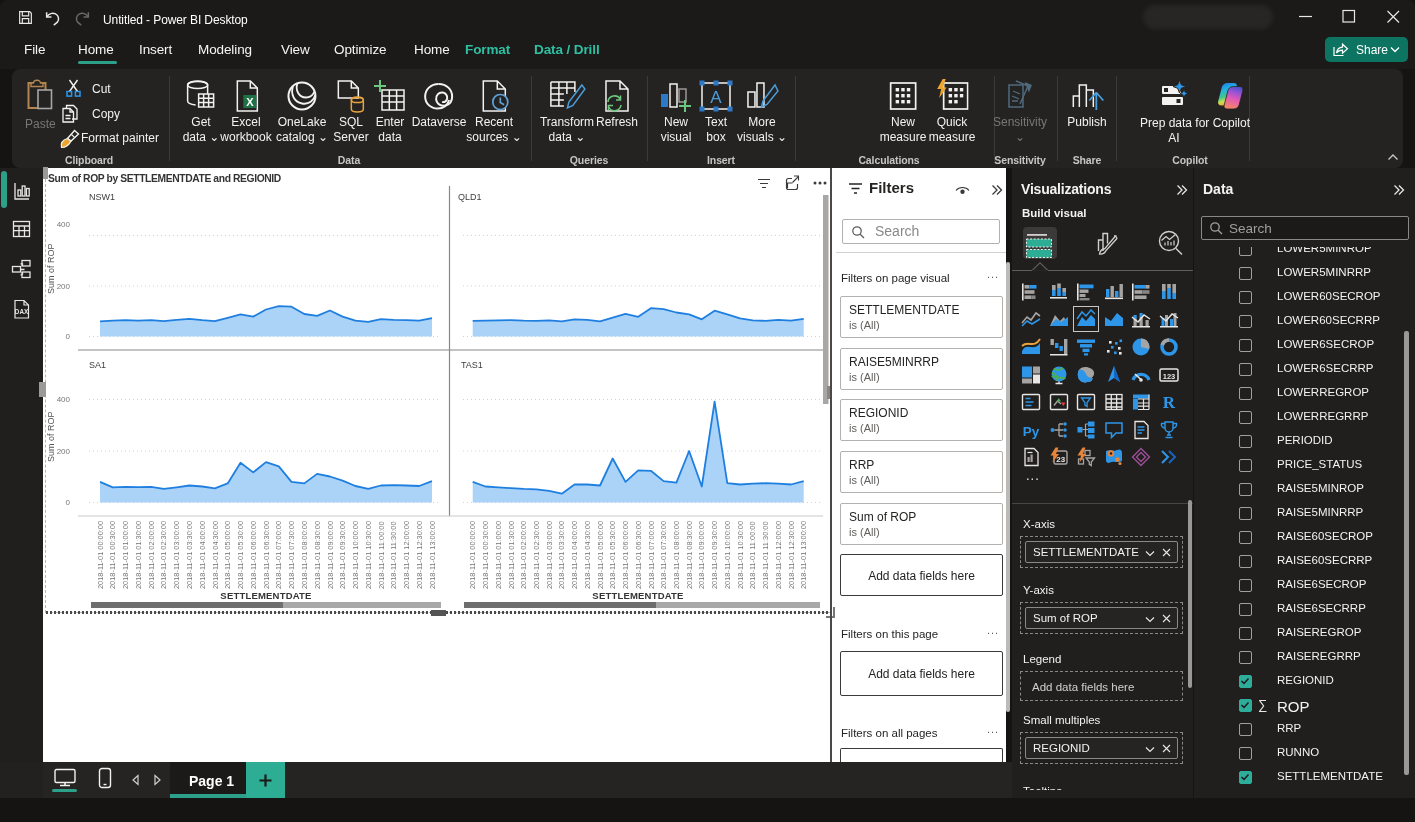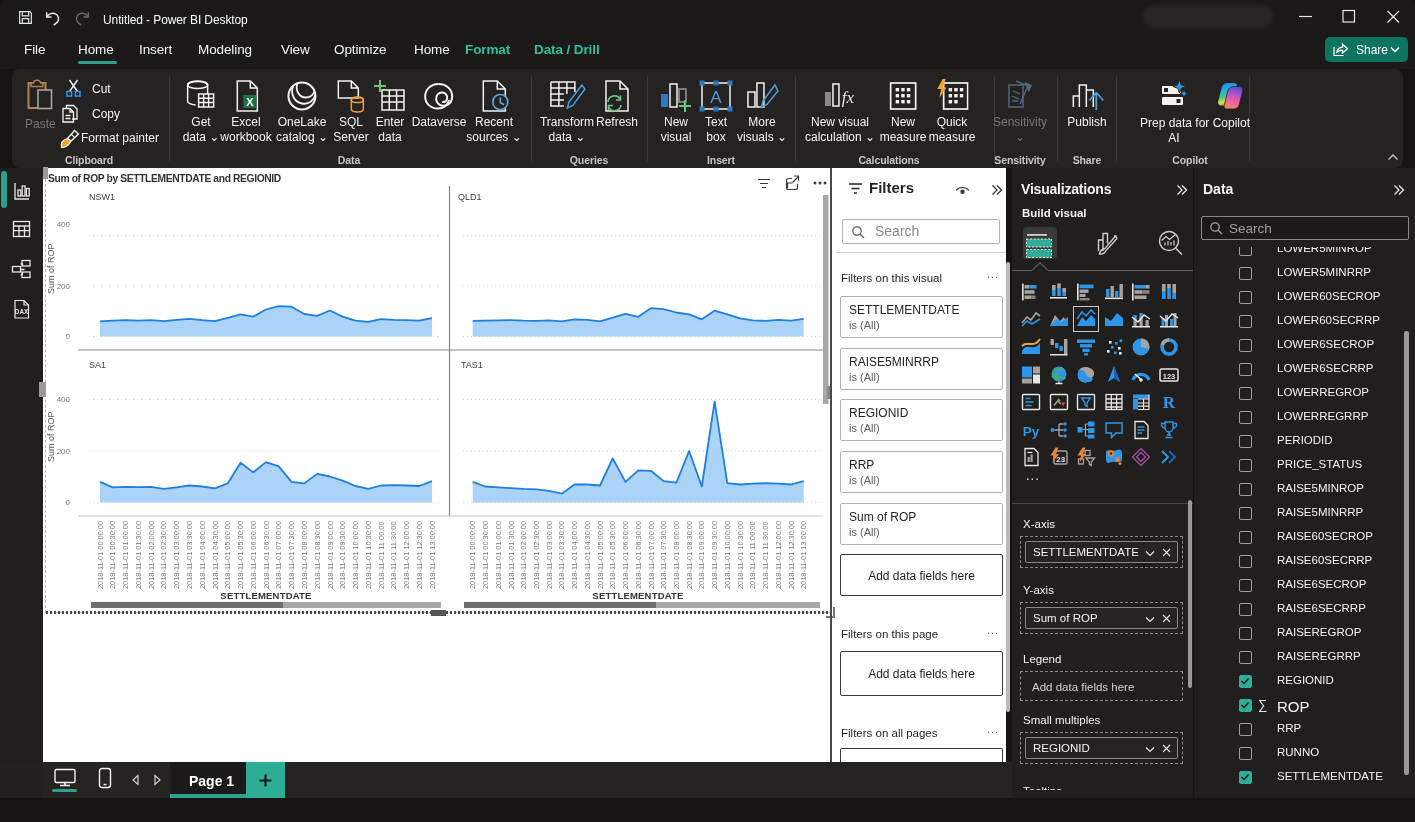--- a/index.html
+++ b/index.html
@@ -267,30 +267,20 @@
       </div>
 <div class="rbtn ribtn" style="left:750px;top:8px;transform:translateX(-50%)">
         <div class="ibox">
           <svg width="36" height="36" viewBox="0 0 36 36" fill="none">
 <rect x="4" y="14" width="7" height="15" stroke="#f3f2f1" stroke-width="1.5"></rect>
 <rect x="13" y="5" width="7" height="24" stroke="#f3f2f1" stroke-width="1.5"></rect>
 <path d="M33 7 L21 23 l-1.5 6 l5.5-2.5 L36 13 Z" transform="translate(-2 0)" stroke="#4a9edb" stroke-width="1.5"></path>
 </svg>
         </div>
         <div class="rtext ">More<div>visuals ⌄</div></div>
-      </div>
-<div class="rbtn ribtn" style="left:828px;top:8px;transform:translateX(-50%)">
-        <div class="ibox">
-          <svg width="38" height="36" viewBox="0 0 38 36" fill="none">
-<rect x="4" y="14" width="6" height="14" fill="#8a8886"></rect>
-<rect x="12" y="6" width="6" height="22" stroke="#f3f2f1" stroke-width="1.5"></rect>
-<text x="27" y="25" font-family="Liberation Serif" font-size="17" font-style="italic" fill="#e8e6e4" text-anchor="middle">fx</text>
-</svg>
-        </div>
-        <div class="rtext ">New visual<div>calculation ⌄</div></div>
       </div>
 <div class="rbtn ribtn" style="left:891px;top:8px;transform:translateX(-50%)">
         <div class="ibox">
           <svg width="30" height="36" viewBox="0 0 30 36" fill="none">
 <rect x="3" y="5" width="25" height="26" stroke="#f3f2f1" stroke-width="1.7"></rect>
 <g fill="#f3f2f1">
               <rect x="8" y="10" width="3.4" height="3.4"></rect>
               <rect x="13.6" y="10" width="3.4" height="3.4"></rect>
               <rect x="19.2" y="10" width="3.4" height="3.4"></rect>
 <rect x="8" y="16" width="3.4" height="3.4"></rect>
@@ -532,21 +522,21 @@
 <svg class="abs" style="left:155px;top:16px" width="12" height="12" viewBox="0 0 12 12" fill="none" stroke="#3b3a39" stroke-width="1.3">
         <path d="M1.5 1.5 L6 6 L1.5 10.5 M6 1.5 L10.5 6 L6 10.5"></path>
       </svg>
 <div class="abs" style="left:6px;top:51px;width:158px;height:25px;border:1px solid #b3b0ad;border-radius:2px"></div>
 <svg class="abs" style="left:15px;top:57px" width="14" height="14" viewBox="0 0 14 14" fill="none" stroke="#605e5c" stroke-width="1.3">
         <circle cx="6" cy="6" r="4.2"></circle>
         <path d="M9.2 9.2 L13 13"></path>
       </svg>
 <div class="abs" style="left:39px;top:55px;font-size:14px;color:#8a8886">Search</div>
 <div class="abs" style="left:0;top:84px;width:170px;height:1px;background:#d2d0ce"></div>
-<div class="fhead" style="top:104px">Filters on this visual</div>
+<div class="fhead" style="top:104px">Filters on page visual</div>
 <div class="fdots" style="left:151px;top:100px">...</div>
 <div class="fcard" style="top:128px">
         <span class="n1">SETTLEMENTDATE</span>
         <span class="n2">is (All)</span>
       </div>
 <div class="fcard" style="top:180px">
         <span class="n1">RAISE5MINRRP</span>
         <span class="n2">is (All)</span>
       </div>
 <div class="fcard" style="top:231px">

